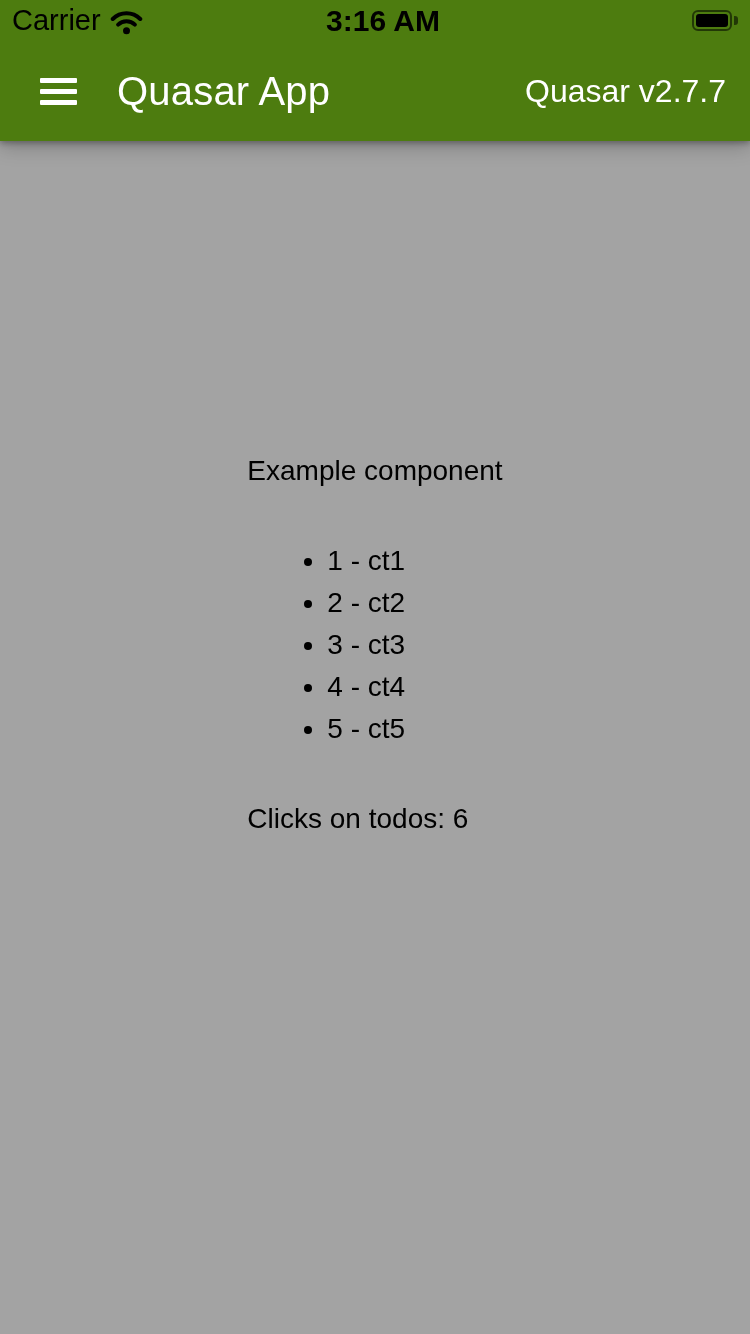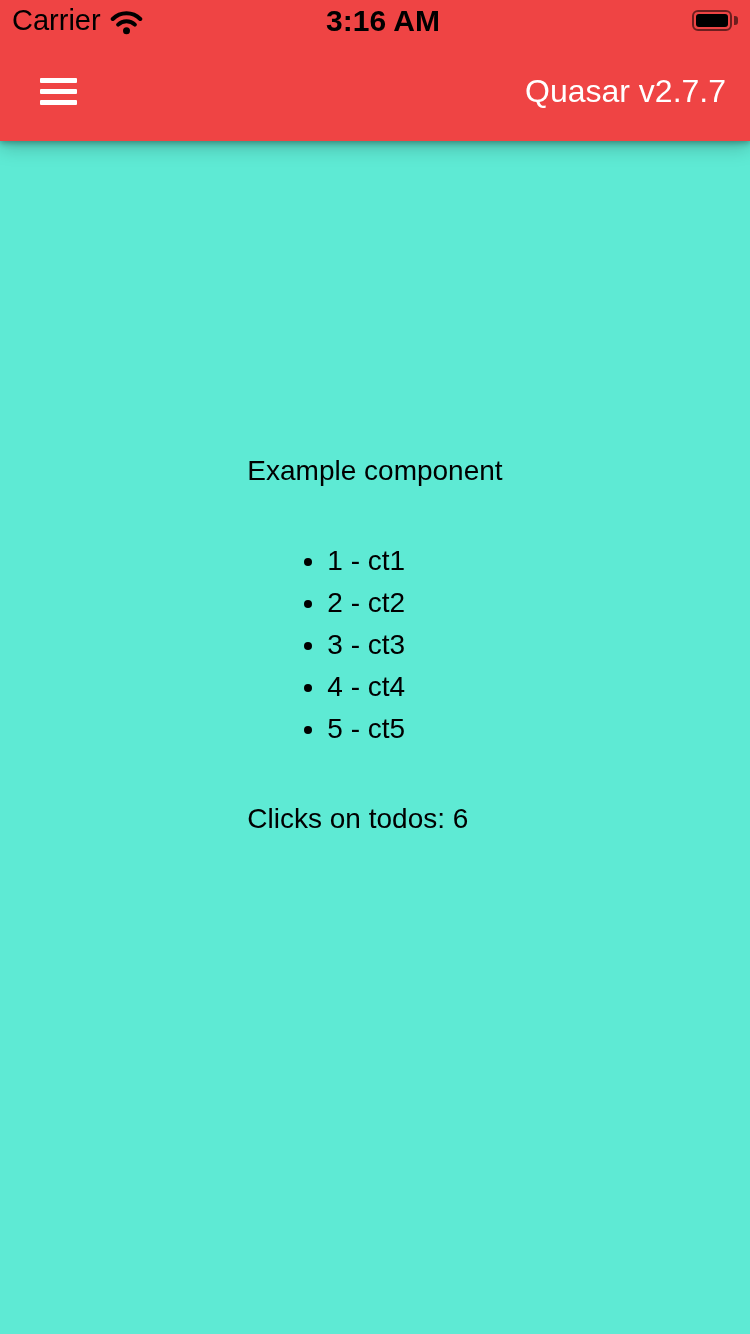--- a/index.html
+++ b/index.html
@@ -13,21 +13,21 @@
   .phone {
     position: relative;
     width: 750px; height: 1334px;
     background: #ffffff;
   }
 
   
   .appbar {
     position: relative;
     z-index: 2;
-    background: #ef4444;
+    background: #4d7c0f;
     box-shadow: 0 2px 6px rgba(0,0,0,0.30), 0 6px 18px rgba(0,0,0,0.22);
   }
 
   
   .status-bar {
     position: relative;
     height: 41px;
     display: flex;
     align-items: center;
     padding: 0 12px;
@@ -116,21 +116,21 @@
     font-size: 32px;
     font-weight: 400;
     white-space: nowrap;
   }
 
   
   .page {
     position: relative;
     z-index: 1;
     height: 1193px;
-    background: #5eead4;
+    background: #a3a3a3;
     padding-top: 309px;
   }
   .example {
     width: fit-content;
     margin: 0 auto;
     color: #000;
     font-size: 28px;
     line-height: 42px;
   }
   .example p { margin: 32px 0; }
@@ -170,20 +170,21 @@
         <span class="battery-nub"></span>
       </div>
     </div>
 
     <div class="toolbar">
       <button class="menu-btn" aria-label="menu">
         <span class="bar"></span>
         <span class="bar"></span>
         <span class="bar"></span>
       </button>
+      <div class="toolbar-title">Quasar App</div>
       <div class="toolbar-version">Quasar v2.7.7</div>
     </div>
 
   </div>
 
   <div class="page">
     <div class="example">
       <p class="heading">Example component</p>
       <ul>
         <li>1 - ct1</li>

